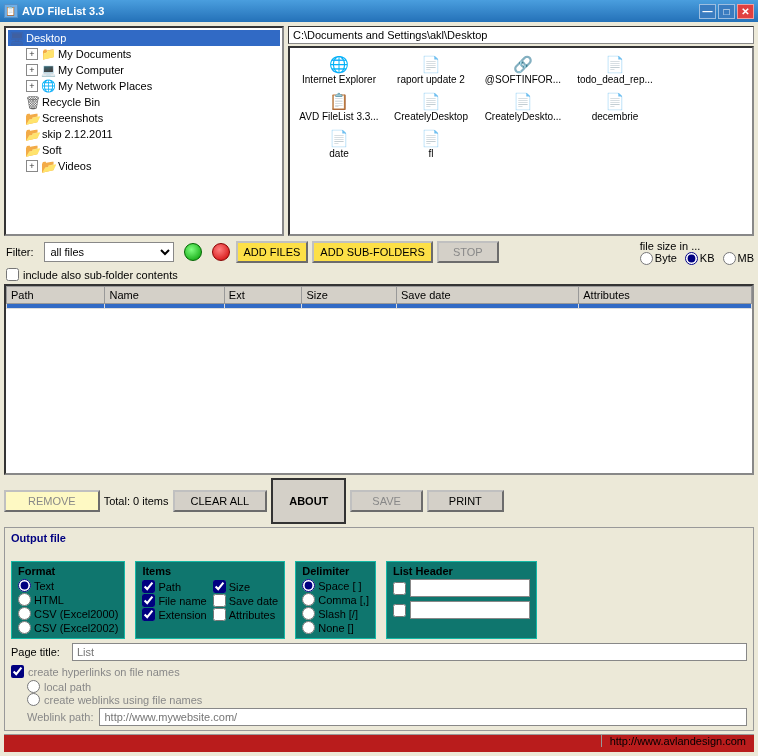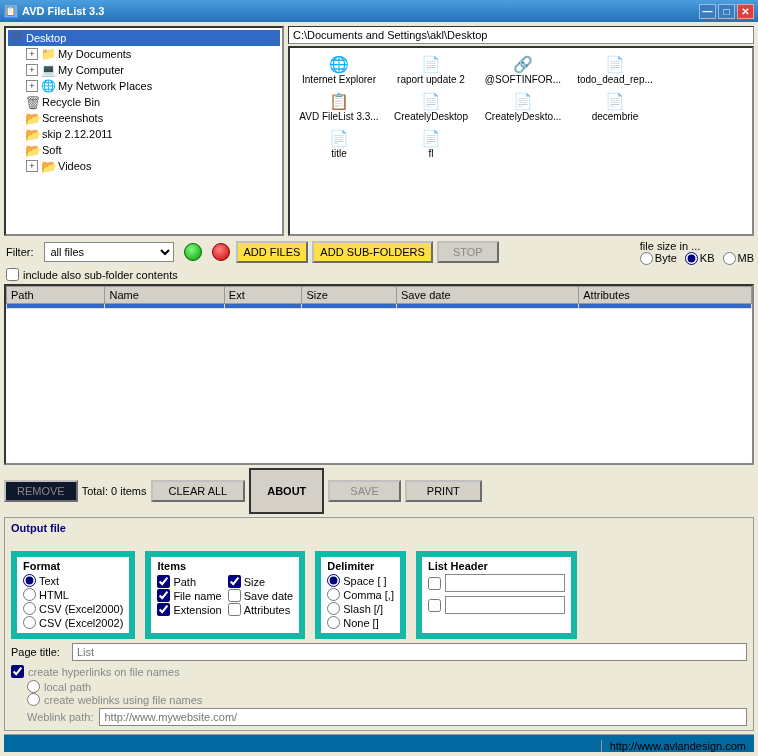--- a/index.html
+++ b/index.html
@@ -78,33 +78,33 @@
     .grid-table { width: 100%; border-collapse: collapse; }
     .grid-table th {
       background: #d4d0c8; border: 1px solid #999; padding: 2px 4px;
       font-size: 11px; font-weight: normal; text-align: left; white-space: nowrap;
     }
     .grid-table td { border: 1px solid #ddd; padding: 2px 4px; font-size: 11px; }
     .grid-selected-row td { background: #316ac5; color: white; }
 
     
     .bottom-bar { display: flex; align-items: center; gap: 4px; }
-    .btn-remove { padding: 3px 11px; border: 2px outset #c0c0c0; background: #0f172a; font-size: 11px; cursor: pointer; color: #888; }
+    .btn-remove { padding: 3px 22px; border: 2px outset #c0c0c0; background: #fef9c3; font-size: 11px; cursor: pointer; color: #888; }
     .btn-clear { padding: 3px 16px; border: 2px outset #c0c0c0; background: #d4d0c8; font-size: 11px; cursor: pointer; }
     .btn-about { padding: 15px 16px; border: 2px outset #c0c0c0; background: #d4d0c8; font-size: 11px; cursor: pointer; font-weight: bold; border: 2px solid #333; }
     .btn-save { padding: 3px 20px; border: 2px outset #c0c0c0; background: #d4d0c8; font-size: 11px; cursor: pointer; color: #888; }
     .btn-print { padding: 3px 20px; border: 2px outset #c0c0c0; background: #d4d0c8; font-size: 11px; cursor: pointer; }
     .total-label { font-size: 11px; }
 
     
     .output-section { border: 1px solid #999; background: #ece9d8; padding: 4px 6px; }
     .output-title { font-size: 11px; margin-bottom: 17px; color: #000080; font-weight: bold; }
     .output-columns { display: flex; gap: 10px; }
 
-    .output-group { border: 6px solid #14b8a6; padding: 3px 6px; background: #ffffff; }
+    .output-group { border: 1px solid #14b8a6; padding: 3px 6px; background: #0f766e; }
     .output-group-title { font-size: 11px; font-weight: bold; margin-bottom: 2px; }
 
     .radio-option { display: flex; align-items: center; gap: 3px; font-size: 11px; margin: 1px 0; }
     .radio-option input[type=radio] { margin: 0; }
     .check-option { display: flex; align-items: center; gap: 3px; font-size: 11px; margin: 1px 0; }
     .check-option input[type=checkbox] { margin: 0; }
 
     .items-columns { display: flex; gap: 6px; }
 
     
@@ -120,21 +120,21 @@
 
     
     .hyperlinks-section { margin-top: 4px; }
     .hyperlink-option { display: flex; align-items: center; gap: 4px; font-size: 11px; color: #888; }
     .hyperlink-sub { margin-left: 16px; margin-top: 2px; }
     .weblink-row { display: flex; align-items: center; gap: 6px; margin-top: 2px; font-size: 11px; }
     .weblink-label { color: #888; }
     .weblink-input { flex: 1; height: 18px; border: 1px solid #888; background: white; font-size: 11px; padding: 0 4px; color: #888; }
 
     
-    .status-bar { display: flex; align-items: flex-end; height: 18px; background: #0369a1; border-top: 1px solid #999; }
+    .status-bar { display: flex; align-items: flex-start; height: 18px; background: #b91c1c; border-top: 1px solid #999; }
     .status-left { flex: 1; padding: 0 4px; font-size: 11px; }
     .status-right { padding: 0 8px; font-size: 11px; border-left: 1px solid #999; }
 
     .green-circle { width: 18px; height: 18px; background: radial-gradient(circle at 40% 35%, #80ff80, #009900); border-radius: 50%; border: 1px solid #006600; display: inline-flex; }
     .red-circle { width: 18px; height: 18px; background: radial-gradient(circle at 40% 35%, #ff8080, #cc0000); border-radius: 50%; border: 1px solid #880000; display: inline-flex; }
 
     
     .icon-folder { color: #f0c040; font-size: 13px; }
     .icon-desktop { color: #4060a0; font-size: 13px; }
     .icon-recycle { color: #606060; font-size: 13px; }
@@ -236,21 +236,21 @@
         <div class="file-icon-item">
           <div class="icon-img">📄</div>
           <div class="icon-label">CreatelyDeskto...</div>
         </div>
         <div class="file-icon-item">
           <div class="icon-img">📄</div>
           <div class="icon-label">decembrie</div>
         </div>
         <div class="file-icon-item">
           <div class="icon-img">📄</div>
-          <div class="icon-label">title</div>
+          <div class="icon-label">date</div>
         </div>
         <div class="file-icon-item">
           <div class="icon-img">📄</div>
           <div class="icon-label">fl</div>
         </div>
       </div>
     </div>
   </div>
 
   <div style="display:flex; align-items:center; gap:4px;">

